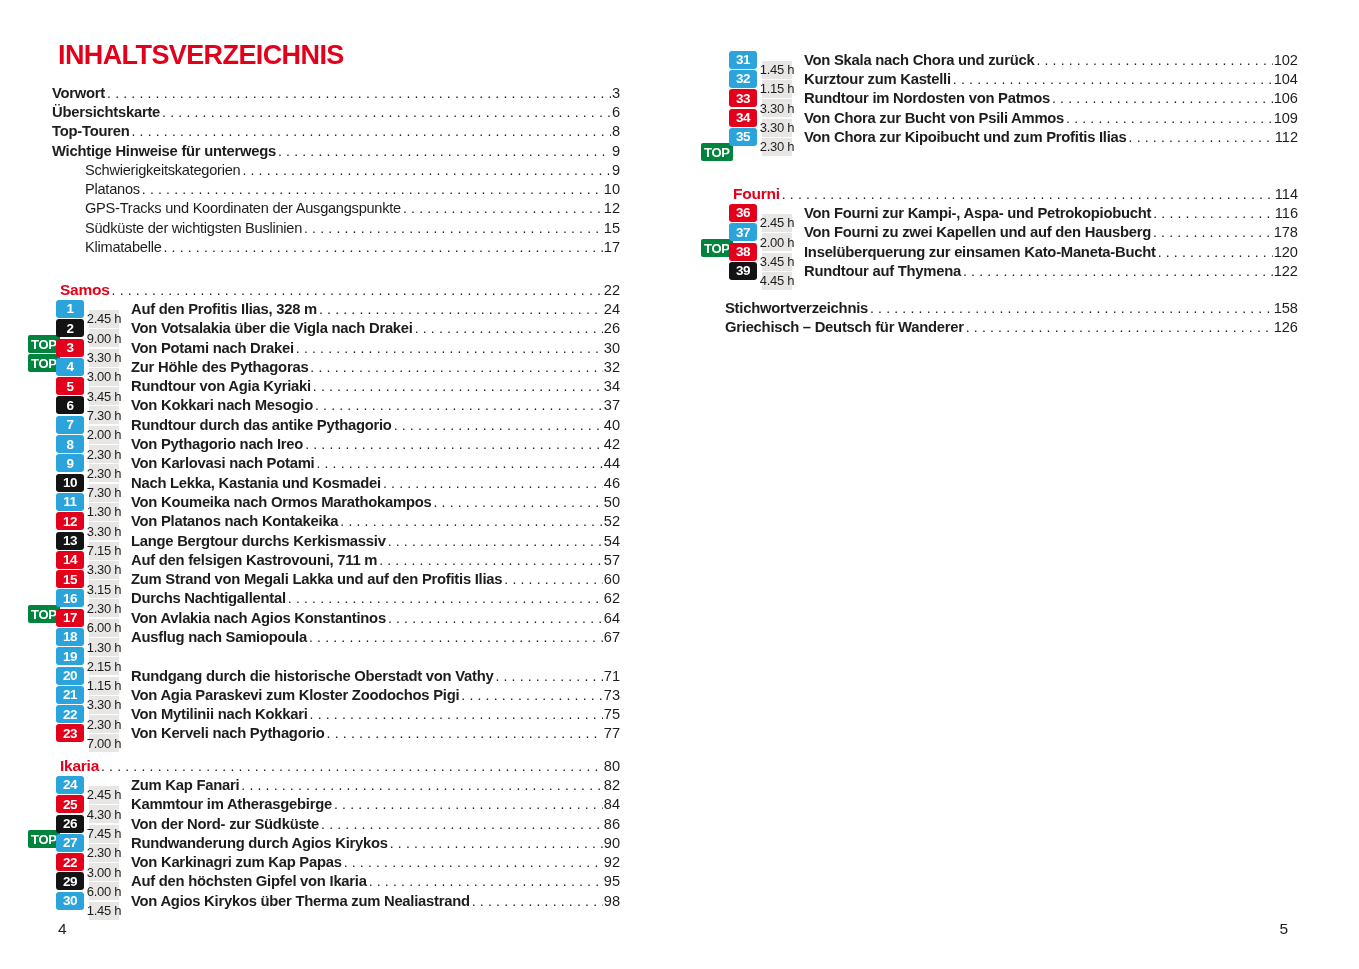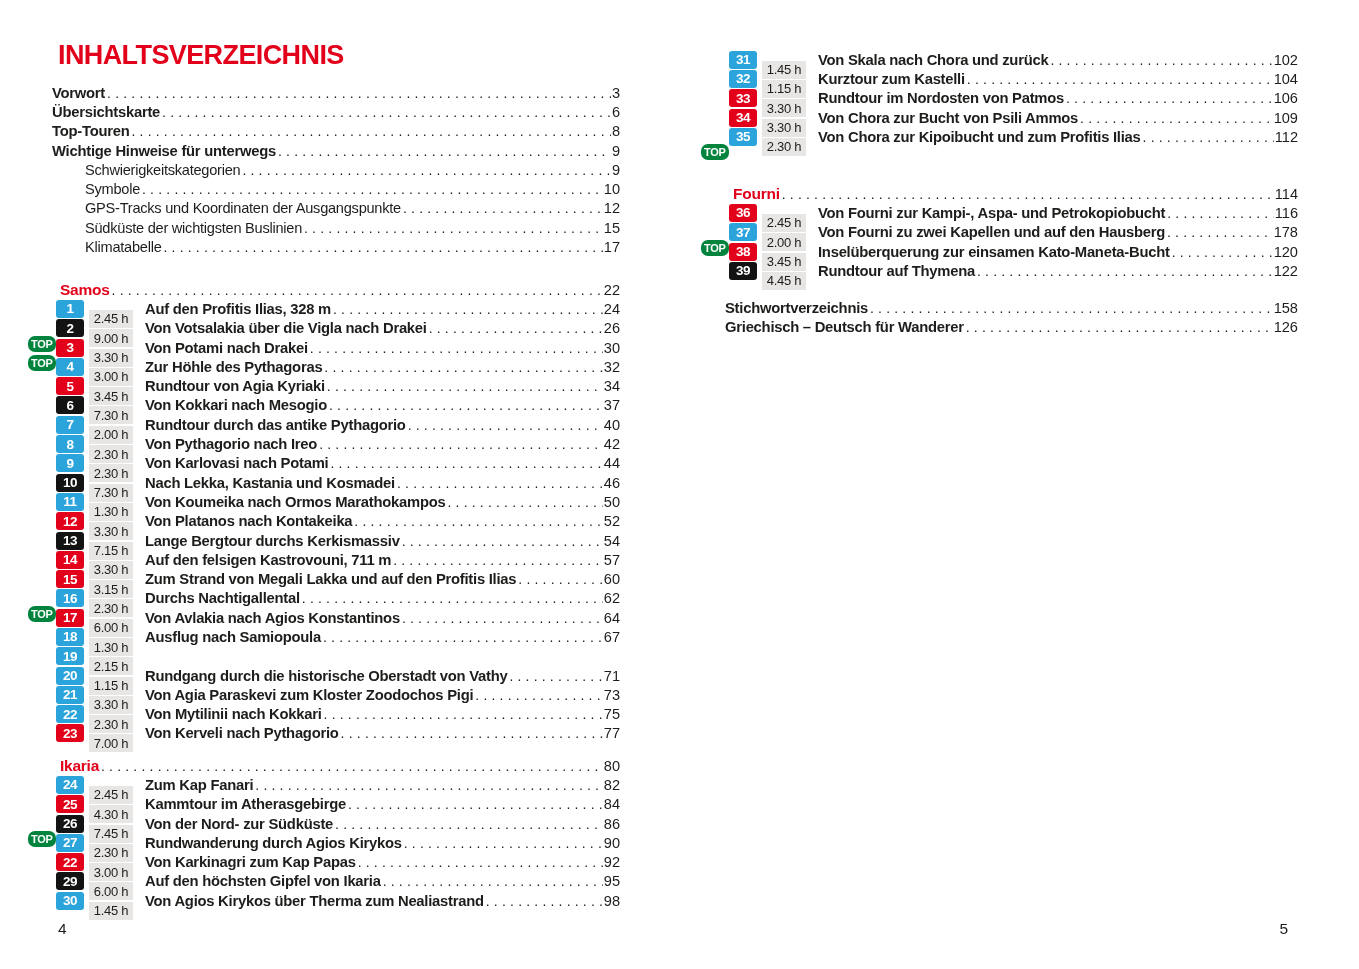--- a/index.html
+++ b/index.html
@@ -26,42 +26,42 @@
 
   .block { position: absolute; left: 0; right: 0; }
 
   .row { display: flex; align-items: center; height: 19.3px; }
 
   .gutter { flex: none; width: 24px; display: flex; align-items: center; justify-content: flex-start; }
 
   .top-badge {
     background: var(--green, #00843d);
     color: #fff;
-    font-size: 11px; font-weight: bold;
+    font-size: 13px; font-weight: bold;
     letter-spacing: -0.3px;
-    border-radius: 7px;
+    border-radius: 2px;
     padding: 3px 3px 2px 3px;
     line-height: 1;
     margin-top: 31px;
   }
 
   .badge {
     flex: none; width: 28px; height: 18px;
     margin-left: 4px;
     border-radius: 3px;
     color: #fff; font-weight: bold; font-size: 13.5px;
     display: flex; align-items: center; justify-content: center;
     letter-spacing: -0.5px;
   }
   .badge.easy      { background: var(--blue, #2ba3db); }
   .badge.moderate  { background: var(--red, #e2001a); }
   .badge.difficult { background: var(--black, #111111); }
 
   .duration {
-    flex: none; width: 44px; height: 18px;
+    flex: none; width: 30px; height: 18px;
     margin-left: 5px;
     background: var(--durbg, #e6e6e5);
     display: flex; align-items: center; justify-content: center;
     font-size: 13px;
     letter-spacing: -0.3px;
     white-space: nowrap;
     margin-top: 20px;
   }
 
   .entry { flex: 1; display: flex; align-items: baseline; overflow: hidden; min-width: 0; }
@@ -140,21 +140,21 @@
         <span class="gutter"></span>
         <span class="entry sub-indent">
           <span class="label regular">Schwierigkeitskategorien</span>
           <span class="dots"></span>
           <span class="pref">9</span>
         </span>
       </div>
       <div class="row">
         <span class="gutter"></span>
         <span class="entry sub-indent">
-          <span class="label regular">Symbole</span>
+          <span class="label regular">Platanos</span>
           <span class="dots"></span>
           <span class="pref">10</span>
         </span>
       </div>
       <div class="row">
         <span class="gutter"></span>
         <span class="entry sub-indent">
           <span class="label regular">GPS-Tracks und Koordinaten der Ausgangspunkte</span>
           <span class="dots"></span>
           <span class="pref">12</span>

